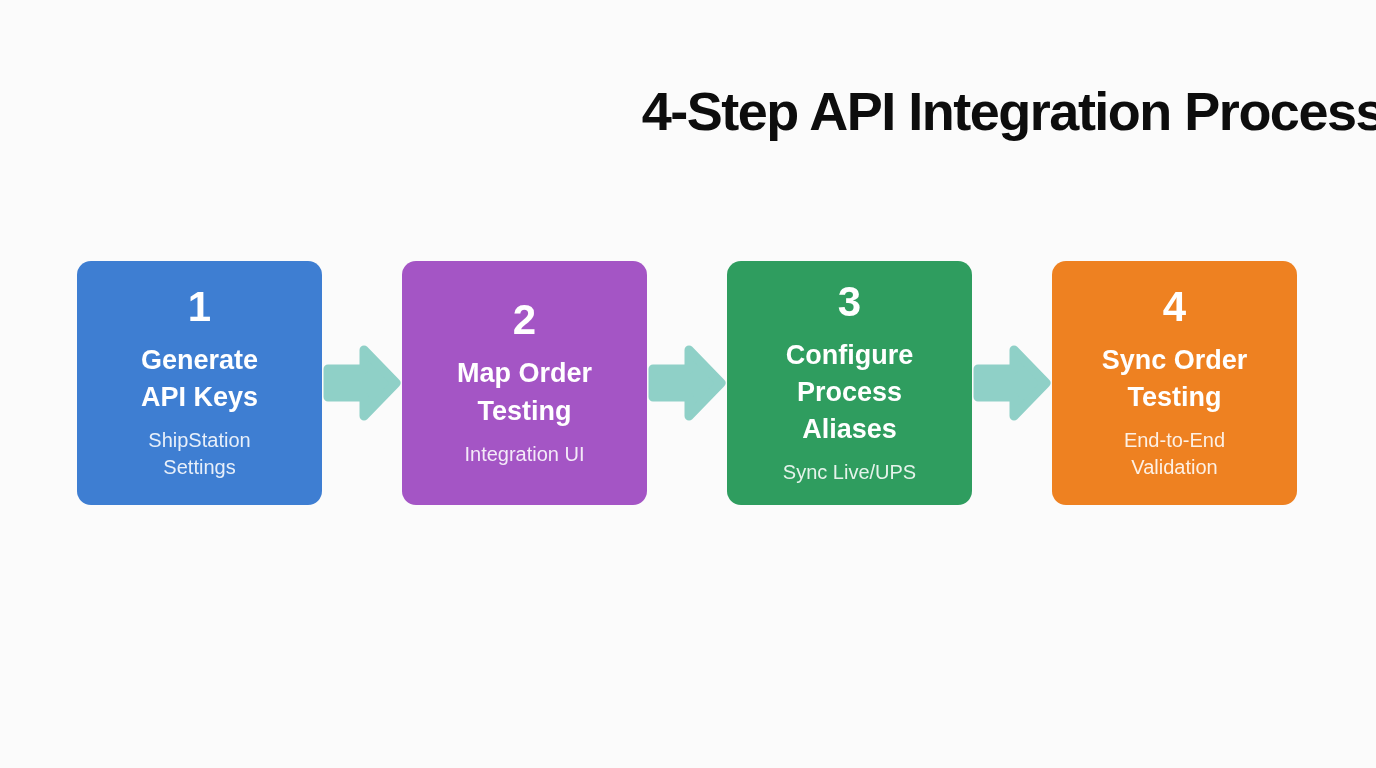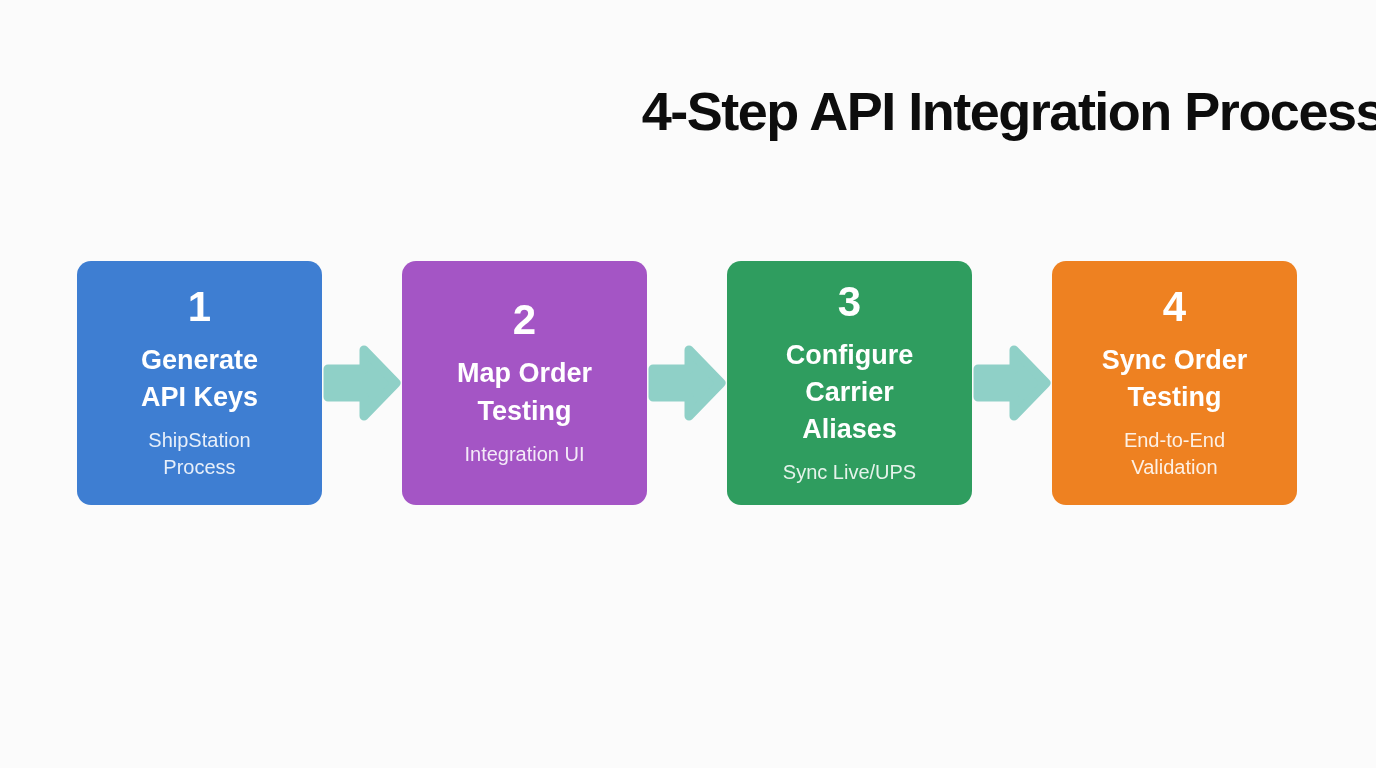--- a/index.html
+++ b/index.html
@@ -80,21 +80,21 @@
 
 <h1 class="page-title" style="color: rgb(13, 13, 13);">4-Step API Integration Process</h1>
 
 <div class="steps-row">
 
   <div class="step-card" style="background: rgb(62, 126, 210);">
     <div class="step-number">1</div>
     <div class="step-title">Generate
 API Keys</div>
     <div class="step-subtitle">ShipStation
-Process</div>
+Settings</div>
   </div>
 
   <div class="arrow-gap">
     <svg width="80" height="90" viewBox="0 0 80 90">
       <path d="M6 31 L42 31 L42 12 L74 45 L42 78 L42 59 L6 59 Z" stroke-width="9" stroke-linejoin="round" fill="#8fd0c7" stroke="#8fd0c7"></path>
     </svg>
   </div>
 
   <div class="step-card" style="background: rgb(164, 85, 197);">
     <div class="step-number">2</div>
@@ -105,21 +105,21 @@
 
   <div class="arrow-gap">
     <svg width="80" height="90" viewBox="0 0 80 90">
       <path d="M6 31 L42 31 L42 12 L74 45 L42 78 L42 59 L6 59 Z" stroke-width="9" stroke-linejoin="round" fill="#8fd0c7" stroke="#8fd0c7"></path>
     </svg>
   </div>
 
   <div class="step-card" style="background: rgb(47, 157, 95);">
     <div class="step-number">3</div>
     <div class="step-title">Configure
-Carrier
+Process
 Aliases</div>
     <div class="step-subtitle">Sync Live/UPS</div>
   </div>
 
   <div class="arrow-gap">
     <svg width="80" height="90" viewBox="0 0 80 90">
       <path d="M6 31 L42 31 L42 12 L74 45 L42 78 L42 59 L6 59 Z" stroke-width="9" stroke-linejoin="round" fill="#8fd0c7" stroke="#8fd0c7"></path>
     </svg>
   </div>
 

